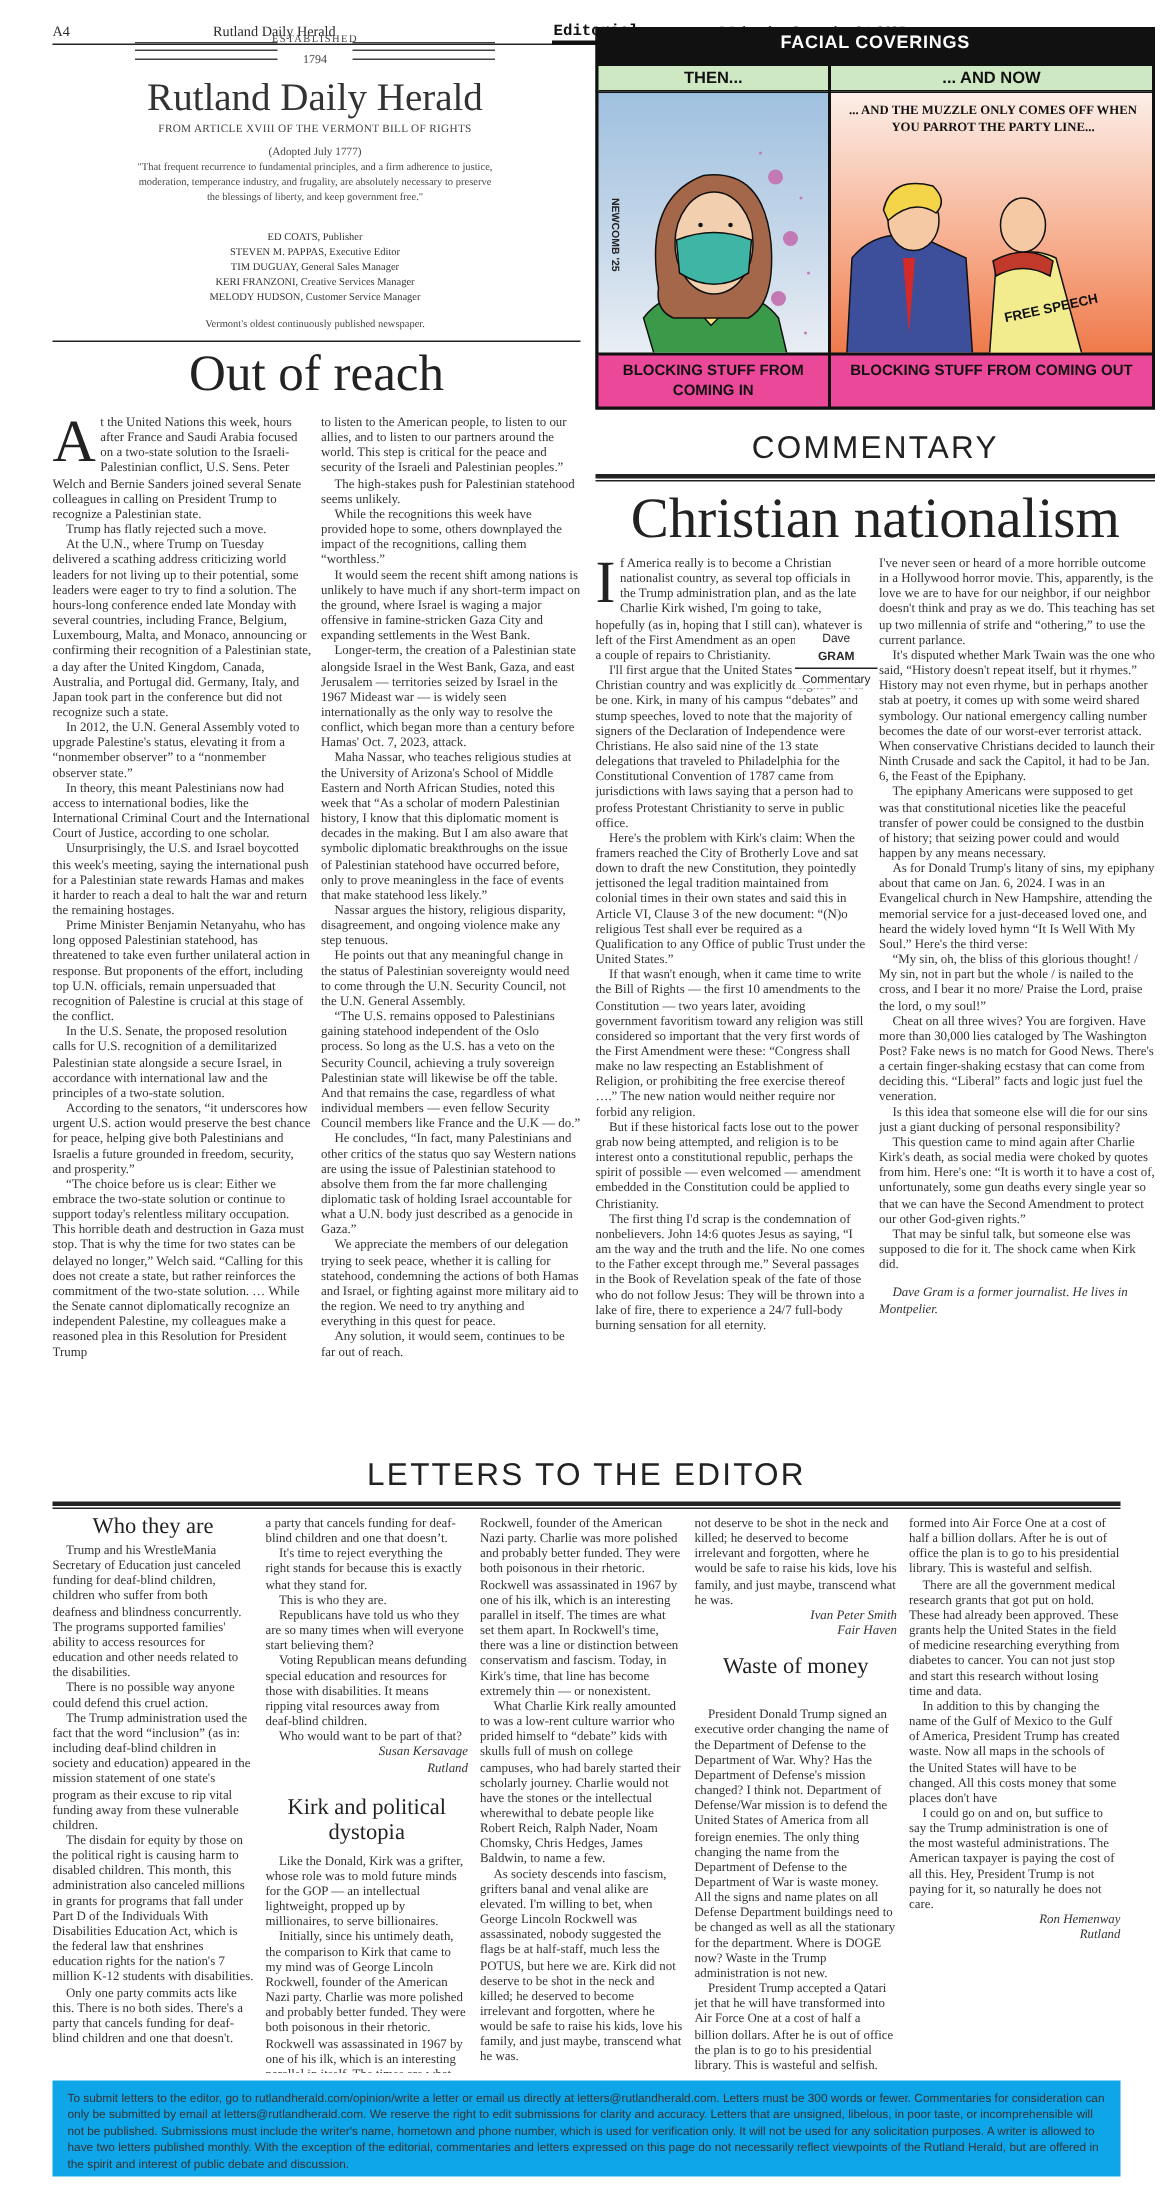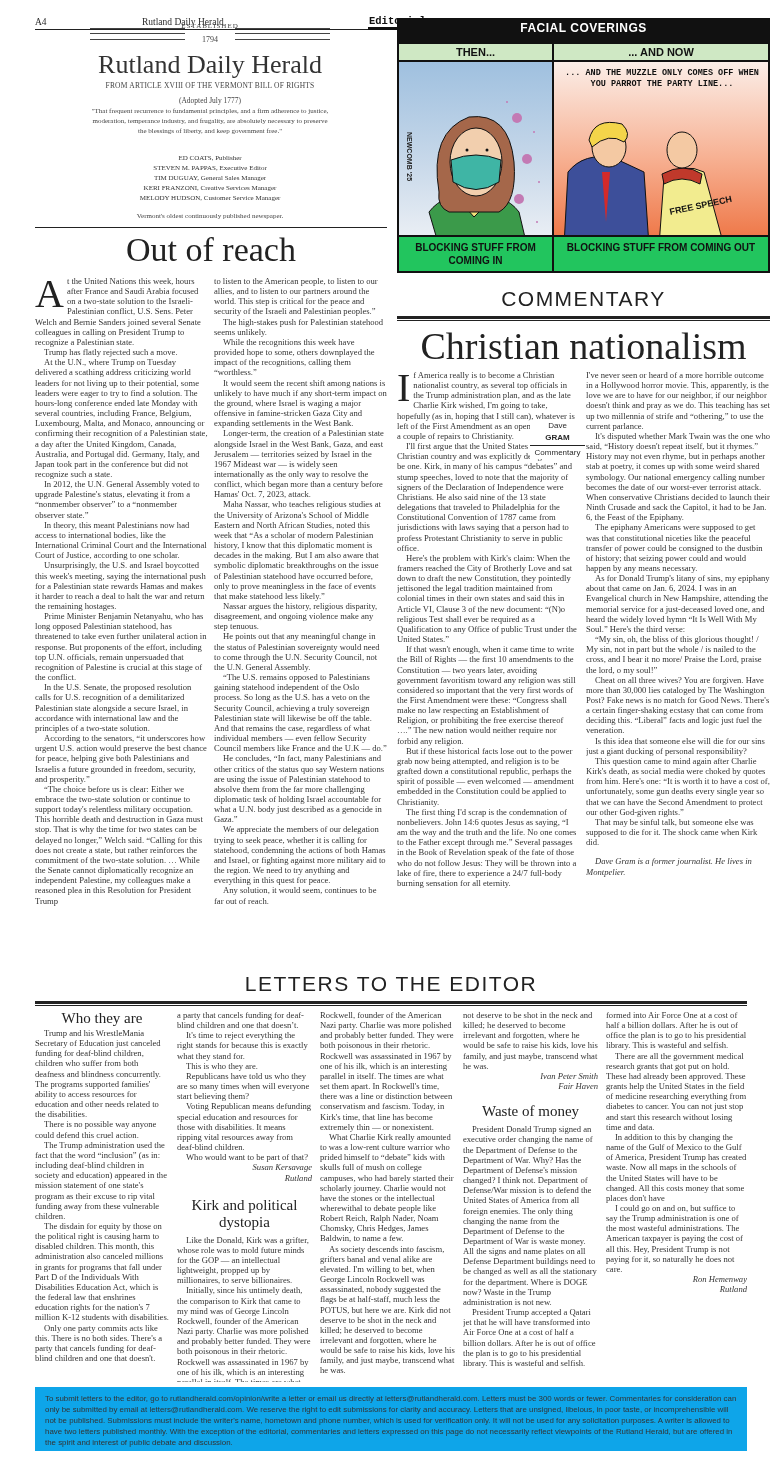--- a/index.html
+++ b/index.html
@@ -32,22 +32,22 @@
   
   .cartoon { left: 397px; top: 18px; width: 373px; height: 255px; border: 2px solid #111; background: #111; }
   .ct-title { position: absolute; left: 0; right: 0; top: 0; height: 17px; color: #fff; text-align: center; font-family: "Liberation Sans", sans-serif; font-weight: bold; font-size: 12px; line-height: 17px; letter-spacing: 0.5px; }
   .panel { position: absolute; top: 24px; bottom: 0; }
   .panel.left { left: 0; width: 153px; }
   .panel.right { left: 155px; right: 0; }
   .p-head { position: absolute; left: 0; right: 0; top: 0; height: 17px; background: #cfe8c4; border-bottom: 1.5px solid #111; text-align: center; font-family: "Liberation Sans", sans-serif; font-weight: bold; font-size: 11px; line-height: 17px; color: #111; }
   .p-scene { position: absolute; left: 0; right: 0; top: 18px; bottom: 36px; overflow: hidden; }
   .panel.left .p-scene { background: linear-gradient(180deg, #9fc0df 0%, #c9d9ea 60%, #e9eef4 100%); }
   .panel.right .p-scene { background: linear-gradient(180deg, #fbeee8 0%, #f7b193 55%, #ef7a4b 100%); }
-  .p-foot { position: absolute; left: 0; right: 0; bottom: 0; height: 35px; background: #22c55e; border-top: 1.5px solid #111; text-align: center; font-family: "Liberation Sans", sans-serif; font-weight: bold; font-size: 10px; line-height: 13px; padding-top: 4px; color: #111; }
-  .bubble { position: absolute; left: 10px; right: 8px; top: 6px; text-align: center; font-family: Liberation Mono, monospace; font-weight: bold; font-size: 8.5px; line-height: 11px; color: #111; }
+  .p-foot { position: absolute; left: 0; right: 0; bottom: 0; height: 35px; background: #ec4899; border-top: 1.5px solid #111; text-align: center; font-family: "Liberation Sans", sans-serif; font-weight: bold; font-size: 10px; line-height: 13px; padding-top: 4px; color: #111; }
+  .bubble { position: absolute; left: 10px; right: 8px; top: 6px; text-align: center; font-family: Liberation Serif, serif; font-weight: bold; font-size: 8.5px; line-height: 11px; color: #111; }
   .sig { position: absolute; left: 4px; top: 70px; font-family: "Liberation Sans", sans-serif; font-size: 7px; font-weight: bold; transform: rotate(90deg); transform-origin: left top; color: #222; left: 14px; }
 
   
   .section-title { font-family: "Liberation Sans", sans-serif; letter-spacing: 1.5px; color: #222; text-align: center; }
   .commentary-title { left: 397px; top: 287px; width: 373px; font-size: 21px; }
   .double-rule { border-top: 3px solid #222; height: 5px; border-bottom: 1px solid #222; }
   .comm-rule { left: 397px; top: 316px; width: 373px; }
 
   
   .headline { text-align: center; color: #222; font-weight: normal; }
@@ -193,21 +193,21 @@
 </div>
 
 <div class="abs section-title commentary-title">COMMENTARY</div>
 <div class="abs double-rule comm-rule"></div>
 <h1 class="abs headline serif h-christian">Christian nationalism</h1>
 <div class="abs col comm-c1">
   <p class="noind"><span class="dropcap">I</span><span>f America really is to become a Christian nationalist country, as several top officials in the Trump administration plan, and as the late Charlie Kirk wished, I'm going to take, hopefully (as in, hoping that I still can), whatever is left of the First Amendment as an opening to call for a couple of repairs to Christianity.</span></p>
   <p>I'll first argue that the United States is not a Christian country and was explicitly designed not to be one. Kirk, in many of his campus “debates” and stump speeches, loved to note that the majority of signers of the Declaration of Independence were Christians. He also said nine of the 13 state delegations that traveled to Philadelphia for the Constitutional Convention of 1787 came from jurisdictions with laws saying that a person had to profess Protestant Christianity to serve in public office.</p>
   <p>Here's the problem with Kirk's claim: When the framers reached the City of Brotherly Love and sat down to draft the new Constitution, they pointedly jettisoned the legal tradition maintained from colonial times in their own states and said this in Article VI, Clause 3 of the new document: “(N)o religious Test shall ever be required as a Qualification to any Office of public Trust under the United States.”</p>
   <p>If that wasn't enough, when it came time to write the Bill of Rights — the first 10 amendments to the Constitution — two years later, avoiding government favoritism toward any religion was still considered so important that the very first words of the First Amendment were these: “Congress shall make no law respecting an Establishment of Religion, or prohibiting the free exercise thereof ….” The new nation would neither require nor forbid any religion.</p>
-  <p>But if these historical facts lose out to the power grab now being attempted, and religion is to be grafted down a constitutional republic, perhaps the spirit of possible — even welcomed — amendment embedded in the Constitution could be applied to Christianity.</p>
+  <p>But if these historical facts lose out to the power grab now being attempted, and religion is to be interest onto a constitutional republic, perhaps the spirit of possible — even welcomed — amendment embedded in the Constitution could be applied to Christianity.</p>
   <p>The first thing I'd scrap is the condemnation of nonbelievers. John 14:6 quotes Jesus as saying, “I am the way and the truth and the life. No one comes to the Father except through me.” Several passages in the Book of Revelation speak of the fate of those who do not follow Jesus: They will be thrown into a lake of fire, there to experience a 24/7 full-body burning sensation for all eternity.</p>
 </div>
 <div class="abs col comm-c2">
   <p class="noind">I've never seen or heard of a more horrible outcome in a Hollywood horror movie. This, apparently, is the love we are to have for our neighbor, if our neighbor doesn't think and pray as we do. This teaching has set up two millennia of strife and “othering,” to use the current parlance.</p>
   <p>It's disputed whether Mark Twain was the one who said, “History doesn't repeat itself, but it rhymes.” History may not even rhyme, but in perhaps another stab at poetry, it comes up with some weird shared symbology. Our national emergency calling number becomes the date of our worst-ever terrorist attack. When conservative Christians decided to launch their Ninth Crusade and sack the Capitol, it had to be Jan. 6, the Feast of the Epiphany.</p>
   <p>The epiphany Americans were supposed to get was that constitutional niceties like the peaceful transfer of power could be consigned to the dustbin of history; that seizing power could and would happen by any means necessary.</p>
   <p>As for Donald Trump's litany of sins, my epiphany about that came on Jan. 6, 2024. I was in an Evangelical church in New Hampshire, attending the memorial service for a just-deceased loved one, and heard the widely loved hymn “It Is Well With My Soul.” Here's the third verse:</p>
   <p>“My sin, oh, the bliss of this glorious thought! / My sin, not in part but the whole / is nailed to the cross, and I bear it no more/ Praise the Lord, praise the lord, o my soul!”</p>
   <p>Cheat on all three wives? You are forgiven. Have more than 30,000 lies cataloged by The Washington Post? Fake news is no match for Good News. There's a certain finger-shaking ecstasy that can come from deciding this. “Liberal” facts and logic just fuel the veneration.</p>
   <p>Is this idea that someone else will die for our sins just a giant ducking of personal responsibility?</p>
@@ -247,21 +247,21 @@
 </div>
 <div class="abs let-col lc3">
   <p style="text-indent:0">Rockwell, founder of the American Nazi party. Charlie was more polished and probably better funded. They were both poisonous in their rhetoric. Rockwell was assassinated in 1967 by one of his ilk, which is an interesting parallel in itself. The times are what set them apart. In Rockwell's time, there was a line or distinction between conservatism and fascism. Today, in Kirk's time, that line has become extremely thin — or nonexistent.</p>
   <p>What Charlie Kirk really amounted to was a low-rent culture warrior who prided himself to “debate” kids with skulls full of mush on college campuses, who had barely started their scholarly journey. Charlie would not have the stones or the intellectual wherewithal to debate people like Robert Reich, Ralph Nader, Noam Chomsky, Chris Hedges, James Baldwin, to name a few.</p>
   <p>As society descends into fascism, grifters banal and venal alike are elevated. I'm willing to bet, when George Lincoln Rockwell was assassinated, nobody suggested the flags be at half-staff, much less the POTUS, but here we are. Kirk did not deserve to be shot in the neck and killed; he deserved to become irrelevant and forgotten, where he would be safe to raise his kids, love his family, and just maybe, transcend what he was.</p>
 </div>
 <div class="abs let-col lc4">
   <p style="text-indent:0">not deserve to be shot in the neck and killed; he deserved to become irrelevant and forgotten, where he would be safe to raise his kids, love his family, and just maybe, transcend what he was.</p>
   <p class="sign">Ivan Peter Smith</p>
   <p class="sign">Fair Haven</p>
-  <h3 style="font-size:15px;line-height:17px;margin:12px 0 4px">Waste of money</h3>
+  <h3 style="font-size:15px;line-height:17px;margin:12px 0 17px">Waste of money</h3>
   <p>President Donald Trump signed an executive order changing the name of the Department of Defense to the Department of War. Why? Has the Department of Defense's mission changed? I think not. Department of Defense/War mission is to defend the United States of America from all foreign enemies. The only thing changing the name from the Department of Defense to the Department of War is waste money. All the signs and name plates on all Defense Department buildings need to be changed as well as all the stationary for the department. Where is DOGE now? Waste in the Trump administration is not new.</p>
   <p>President Trump accepted a Qatari jet that he will have transformed into Air Force One at a cost of half a billion dollars. After he is out of office the plan is to go to his presidential library. This is wasteful and selfish.</p>
 </div>
 <div class="abs let-col lc5">
   <p style="text-indent:0">formed into Air Force One at a cost of half a billion dollars. After he is out of office the plan is to go to his presidential library. This is wasteful and selfish.</p>
   <p>There are all the government medical research grants that got put on hold. These had already been approved. These grants help the United States in the field of medicine researching everything from diabetes to cancer. You can not just stop and start this research without losing time and data.</p>
   <p>In addition to this by changing the name of the Gulf of Mexico to the Gulf of America, President Trump has created waste. Now all maps in the schools of the United States will have to be changed. All this costs money that some places don't have</p>
   <p>I could go on and on, but suffice to say the Trump administration is one of the most wasteful administrations. The American taxpayer is paying the cost of all this. Hey, President Trump is not paying for it, so naturally he does not care.</p>
   <p class="sign">Ron Hemenway</p>
   <p class="sign">Rutland</p>

